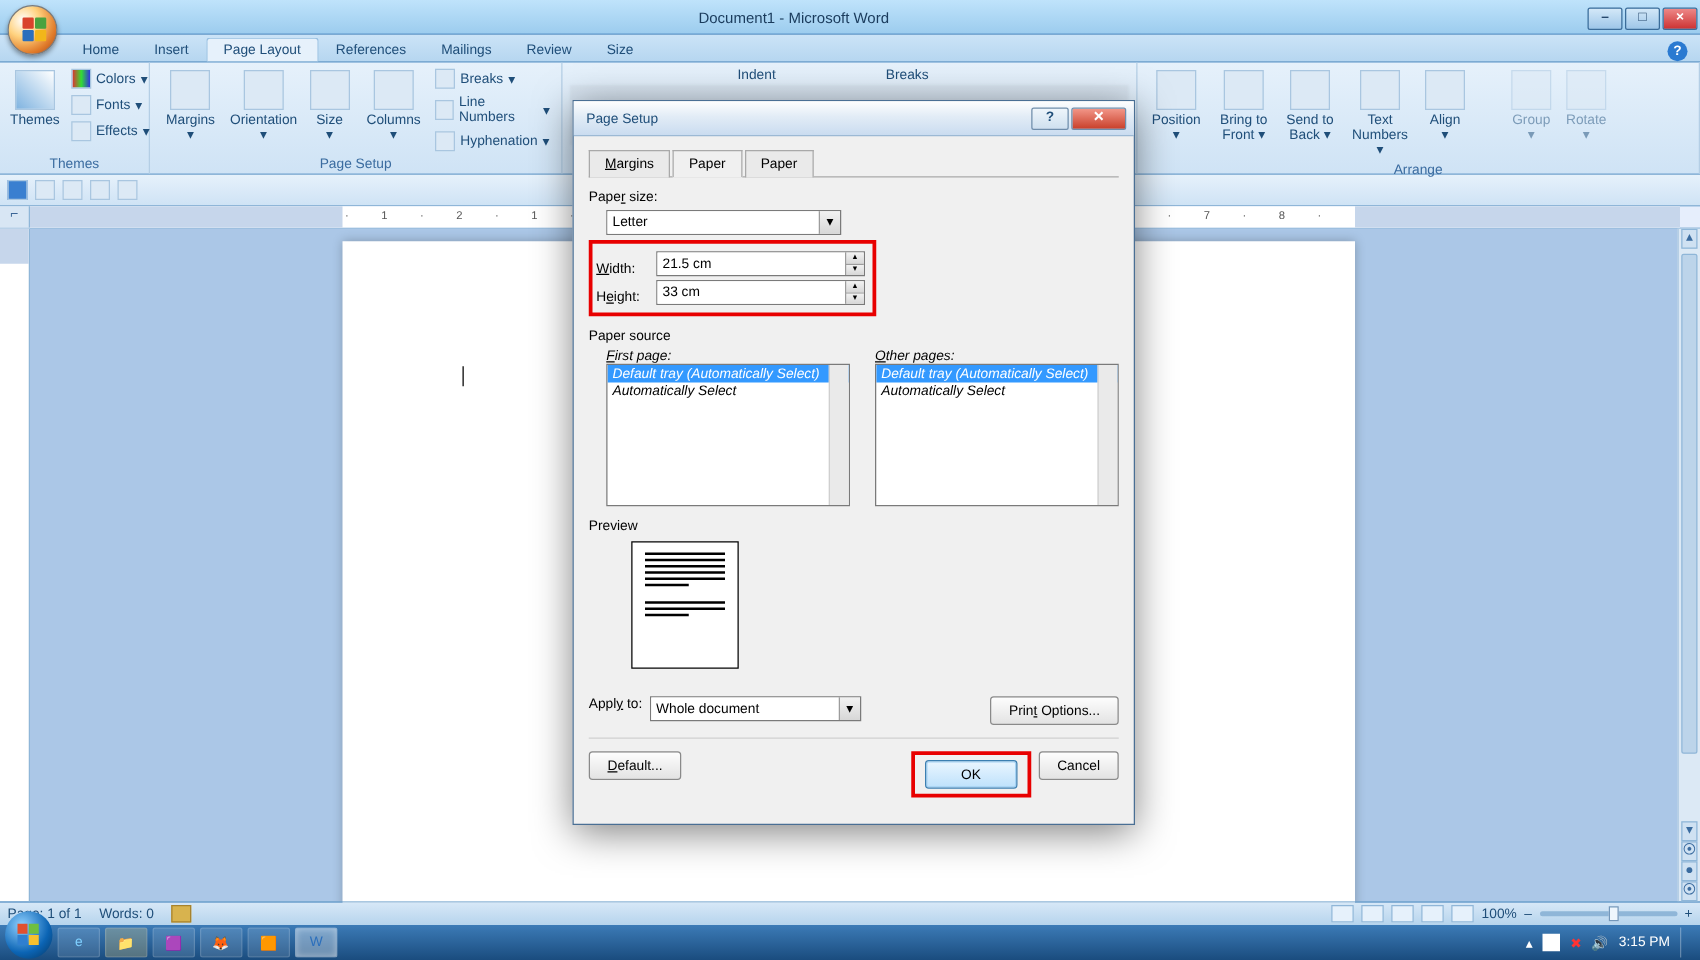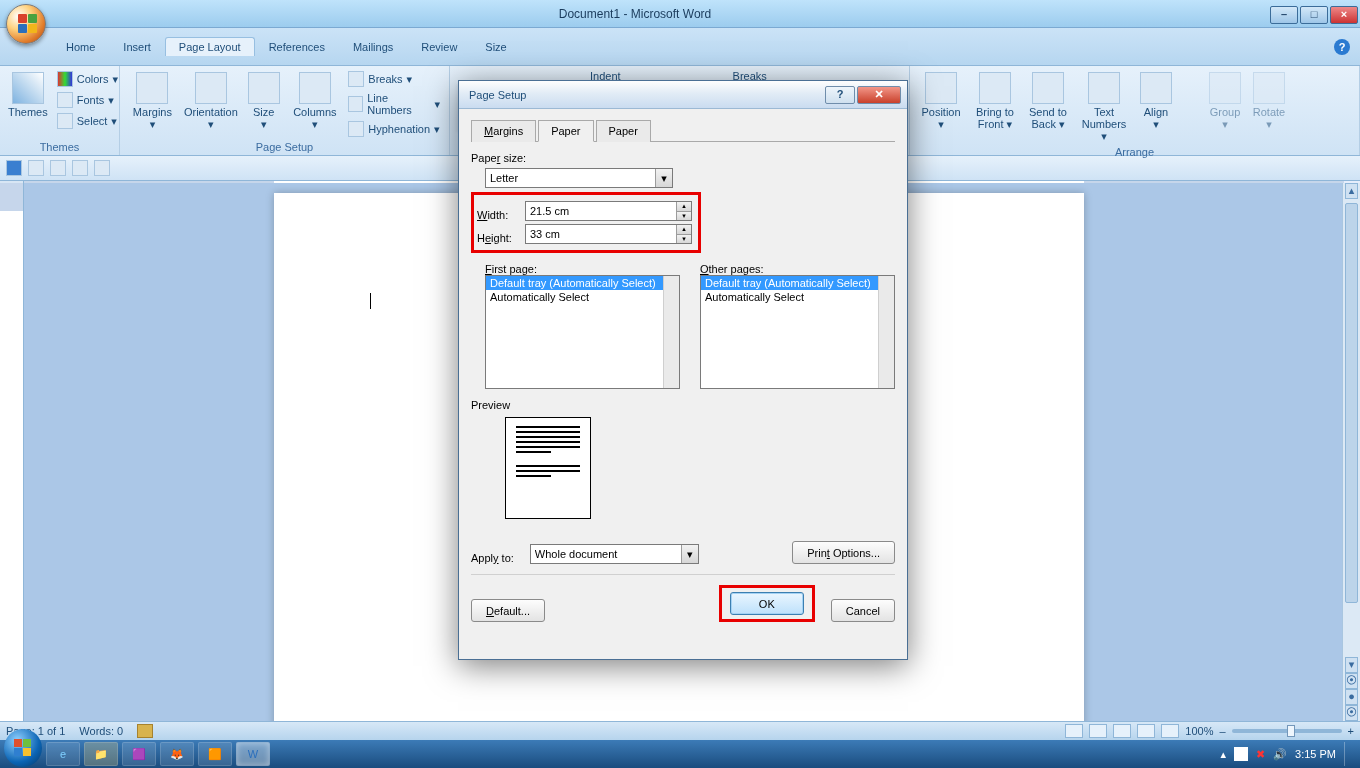--- a/index.html
+++ b/index.html
@@ -10,21 +10,21 @@
 .office-btn { position:absolute; left:6px; top:4px; width:40px; height:40px; z-index:20; border-radius:50%; background:radial-gradient(circle at 30% 30%,#fff,#ffd27f 35%,#e07b2a 70%,#9b3d1a); border:1px solid #7b7b7b; box-shadow:0 2px 4px rgba(0,0,0,0.4);}
 .office-logo { position:absolute; left:11px; top:9px; display:grid; grid-template-columns:9px 9px; grid-template-rows:9px 9px; gap:1px;}
 .office-logo span{ border-radius:1px;}
 .office-logo span:nth-child(1){background:#d9432c;} .office-logo span:nth-child(2){background:#4aa23f;} .office-logo span:nth-child(3){background:#2b6fbc;} .office-logo span:nth-child(4){background:#f2b61a;}
 .title-center { flex:1; text-align:center; color:#1a3b5c; font-size:12px; }
 .winctrl { display:flex; }
 .winctrl div { width:28px; height:18px; margin:2px 2px 0 0; border:1px solid #3b6c99; background:linear-gradient(#d3e8f8,#9ec6e8); border-radius:2px; text-align:center; line-height:14px; color:#27496d; font-weight:bold;}
 .winctrl .close { background:linear-gradient(#e88,#c33); color:#fff;}
 
 
-.tabrow { height:38px; background:linear-gradient(#cbe3f7,#b6d6f0); display:flex; align-items:center; padding-left:52px; border-bottom:1px solid #8fb6d8; }
+.tabrow { height:22px; background:linear-gradient(#cbe3f7,#b6d6f0); display:flex; align-items:flex-end; padding-left:52px; border-bottom:1px solid #8fb6d8; }
 .tab { padding:3px 13px; color:#1f4e79; border:1px solid transparent; border-bottom:none; cursor:pointer;}
 .tab.active { background:#e6f1fb; border-color:#97bfe1; border-radius:3px 3px 0 0;}
 .help-icon { margin-left:auto; margin-right:10px; width:16px;height:16px; border-radius:50%; background:#2a7ad1; color:#fff; text-align:center; line-height:16px; font-weight:bold;}
 
 
 .ribbon { height:90px; background:linear-gradient(#e6f1fb,#cfe3f5); border-bottom:1px solid #8fb6d8; display:flex; }
 .group { border-right:1px solid #b4cee5; padding:4px 6px 2px 6px; display:flex; flex-direction:column; justify-content:space-between;}
 .group-label { text-align:center; color:#3b6ca0; font-size:11px; padding-top:2px;}
 .group-body { display:flex; align-items:flex-start; gap:4px;}
 .bigbtn { display:flex; flex-direction:column; align-items:center; width:56px; color:#1f4e79; padding:2px;}
@@ -93,26 +93,26 @@
 .spin{ flex:0 0 142px; height:20px; border:1px solid #7a7a7a; background:#fff; display:flex;}
 .spin input{ flex:1; border:none; padding:0 4px; font-size:11px;}
 .spin .ar{ width:15px; display:flex; flex-direction:column;}
 .spin .ar div{ flex:1; background:linear-gradient(#f2f2f2,#d7d7d7); border-left:1px solid #9c9c9c; text-align:center; font-size:7px; line-height:8px;}
 .spin .ar div:first-child{border-bottom:1px solid #9c9c9c;}
 .hlred{ border:3px solid #e80000; padding:3px; margin:4px 0; width:230px;}
 .listbox{ height:114px; border:1px solid #7a7a7a; background:#fff; overflow:hidden; position:relative;}
 .listbox .it{ padding:1px 4px;}
 .listbox .it.sel{ background:#3399ff; color:#fff;}
 .listbox .sb{position:absolute;right:0;top:0;bottom:0;width:16px;background:#eaeaea;border-left:1px solid #cfcfcf;}
-.cols2{ display:flex; gap:20px;}
+.cols2{ display:flex; gap:20px;font-style:italic;}
 .cols2 > div{ flex:1;}
 .preview-box{ width:86px; height:102px; border:1px solid #000; background:#fff; margin:6px 0 0 34px; padding:8px 10px; display:flex; flex-direction:column; gap:3px;}
 .preview-box div{ height:2px; background:#000;}
 .preview-box div.half{ width:55%;}
-.btnrow{ display:flex; gap:16px; margin-top:8px; align-items:flex-end;}
+.btnrow{ display:flex; gap:6px; margin-top:8px; align-items:flex-start;}
 .wbtn{ height:23px; padding:0 14px; border:1px solid #8a8a8a; background:linear-gradient(#fdfdfd,#e3e3e3); border-radius:3px;}
 .wbtn.def{ border:1px solid #3c7fb1; box-shadow:0 0 0 1px #a4d2f4 inset; background:linear-gradient(#eaf6ff,#bee1fb);}
 .hlred2{ border:3px solid #e80000; padding:4px 8px;}
 hr.sep{ border:none; border-top:1px solid #d0d0d0; margin:10px 0;}
 .u{ text-decoration:underline;}
 </style>
 </head>
 <body>
 
 <div class="titlebar">
@@ -146,21 +146,21 @@
 <div class="ribbon">
   <div class="group" style="width:120px;">
     <div class="group-body">
       <div class="bigbtn">
           <div class="ic" style="background:linear-gradient(45deg,#7fb3e0,#fff);"></div>
           <div class="lab">Themes</div>
         </div>
       <div class="smallstack">
         <div class="smallbtn"><div class="sic" style="background:linear-gradient(90deg,#d33,#3d3,#33d);"></div><span>Colors</span> ▾</div>
         <div class="smallbtn"><div class="sic"></div><span>Fonts</span> ▾</div>
-        <div class="smallbtn"><div class="sic"></div><span>Select</span> ▾</div>
+        <div class="smallbtn"><div class="sic"></div><span>Effects</span> ▾</div>
       </div>
     </div>
     <div class="group-label">Themes</div>
   </div>
 
   <div class="group" style="width:330px;">
     <div class="group-body">
       <div class="bigbtn">
           <div class="ic"></div>
           <div class="lab"><span>Margins</span><br>▾</div>
@@ -181,21 +181,21 @@
         <div class="smallbtn"><div class="sic"></div><span>Breaks</span> ▾</div>
         <div class="smallbtn"><div class="sic"></div><span>Line Numbers</span> ▾</div>
         <div class="smallbtn"><div class="sic"></div><span>Hyphenation</span> ▾</div>
       </div>
     </div>
     <div class="group-label">Page Setup</div>
   </div>
 
   <div class="group" style="width:460px;">
     <div class="group-body" style="flex-direction:column; gap:0; width:100%;">
-      <div style="display:flex; gap:60px; padding-left:130px;">
+      <div style="display:flex; gap:36px; padding-left:130px;">
         <div class="sect-title">Indent</div>
         <div class="sect-title" style="margin-left:44px;">Breaks</div>
       </div>
       <div style="height:48px; background:rgba(0,0,0,0.04); filter:blur(1px); width:100%;"></div>
     </div>
     <div class="group-label">&nbsp;</div>
   </div>
 
   <div class="group" style="flex:1;">
     <div class="group-body">
@@ -350,20 +350,21 @@
               <div class="ar">
                   <div>▴</div>
                   <div>▾</div>
                 </div>
             </div>
           </div>
         </div>
       </div>
 
       <div class="fgroup">
+        <div class="hdr">Paper source</div>
         <div class="cols2" style="margin-left:14px;">
           <div>
             <div><span class="u">F</span>irst page:</div>
             <div class="listbox">
               <div class="it sel">Default tray (Automatically Select)</div>
               <div class="it">Automatically Select</div>
               <div class="sb"></div>
             </div>
           </div>
           <div>

